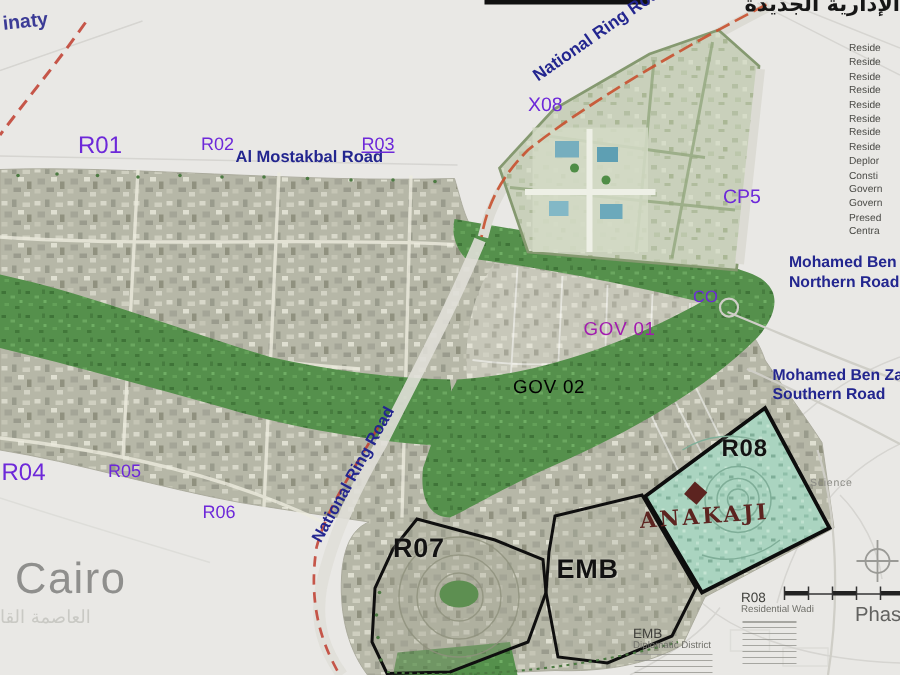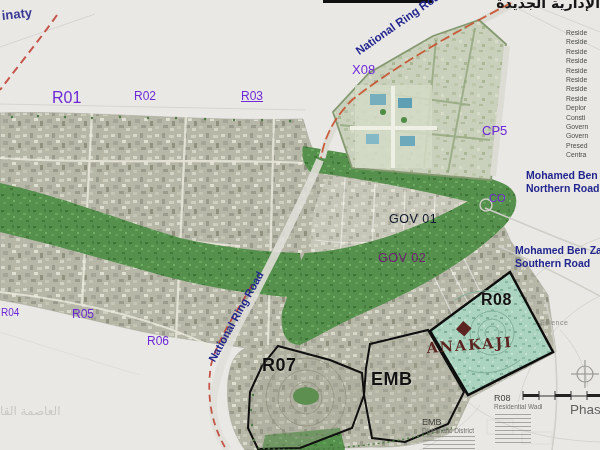--- a/index.html
+++ b/index.html
@@ -21,30 +21,30 @@
     direction:rtl;text-align:right;}
   .l-legend-ar{left:564px;top:15px;font-family:"DejaVu Sans",sans-serif;
     font-size:8.5px;font-weight:bold;color:#222;direction:rtl;margin-left:44px;}
   .l-legend{left:566px;top:28px;font-size:6.8px;color:#4b4b47;line-height:9.4px;}
   .l-madinaty{left:1px;top:8px;font-size:13px;font-weight:bold;color:#3b3b96;
     transform:rotate(-6deg);transform-origin:0 0;}
   .l-nrr-top{left:357px;top:46px;font-size:11.5px;transform:rotate(-35deg);transform-origin:0 50%;}
   .l-nrr-bot{left:206px;top:358px;font-size:11px;transform:rotate(-61deg);transform-origin:0 0;}
   .l-x08{left:352px;top:62px;font-size:13px;}
   .l-cp5{left:482px;top:123px;font-size:13px;}
-  .l-co{left:489px;top:192px;font-size:11px;}
+  .l-co{left:462px;top:192px;font-size:11px;}
   .l-r01{left:52px;top:89px;font-size:16px;}
   .l-r02{left:134px;top:89px;font-size:12px;}
   .l-r03{left:241px;top:89px;font-size:12px;text-decoration:underline;}
-  .l-r04{left:1px;top:307px;font-size:10px;}
+  .l-r04{left:1px;top:307px;font-size:16px;}
   .l-r05{left:72px;top:307px;font-size:12px;}
-  .l-r06{left:135px;top:334px;font-size:12px;margin-left:12px;}
+  .l-r06{left:135px;top:334px;font-size:12px;}
   .l-mostakbal{left:157px;top:99px;font-size:11px;}
-  .l-gov01{left:389px;top:212px;font-size:12.5px;letter-spacing:.5px;color:#0f172a;}
-  .l-gov02{left:342px;top:251px;font-size:12.5px;letter-spacing:.5px;color:#701a75;margin-left:36px;}
+  .l-gov01{left:389px;top:212px;font-size:12.5px;letter-spacing:.5px;color:#a21caf;}
+  .l-gov02{left:342px;top:251px;font-size:12.5px;letter-spacing:.5px;color:#000000;}
   .l-mbz{font-size:10.5px;line-height:12.5px;}
   .l-mbz-n{left:526px;top:169px;}
   .l-mbz-s{left:515px;top:244px;}
   .l-r07{left:262px;top:355px;}
   .l-emb{left:371px;top:369px;}
   .l-r08{left:481px;top:291px;font-size:16px;}
   .l-science{left:540px;top:319px;font-size:7px;color:#8b8b85;letter-spacing:.5px;}
   .l-phase{left:570px;top:402px;font-size:13.5px;color:#626260;}
   .l-cairo{left:10px;top:370px;font-size:29px;color:#8f8f8d;letter-spacing:1px;}
   .l-cairo-ar{left:0px;top:404px;font-family:"DejaVu Sans",sans-serif;
@@ -293,20 +293,21 @@
   <div>Govern</div>
   <div>Govern</div>
   <div>Presed</div>
   <div>Centra</div>
 </div>
 
 <div class="lbl l-madinaty">inaty</div>
 
 <div class="lbl road-blue l-nrr-top">National Ring Road</div>
 <div class="lbl road-blue l-nrr-bot">National Ring Road</div>
+<div class="lbl road-blue l-mostakbal">Al Mostakbal Road</div>
 
 <div class="lbl road-blue l-mbz l-mbz-n">
   <div>Mohamed Ben Zayed</div>
   <div>Northern Road</div>
 </div>
 <div class="lbl road-blue l-mbz l-mbz-s">
   <div>Mohamed Ben Zayed</div>
   <div>Southern Road</div>
 </div>
 
@@ -339,15 +340,16 @@
   <div class="note-sub">Residential Wadi</div>
 </div>
 <div class="tiny-rows" style="left:495px;top:414px;width:36px;height:30px;"></div>
 
 <div class="lbl l-embnote">
   <div class="note-title">EMB</div>
   <div class="note-sub">Diplomatic District</div>
 </div>
 <div class="tiny-rows" style="left:423px;top:436px;width:52px;height:13px;"></div>
 
+<div class="lbl l-cairo">Cairo</div>
 <div class="lbl l-cairo-ar">العاصمة القا</div>
 
 </div>
 
 </body></html>

